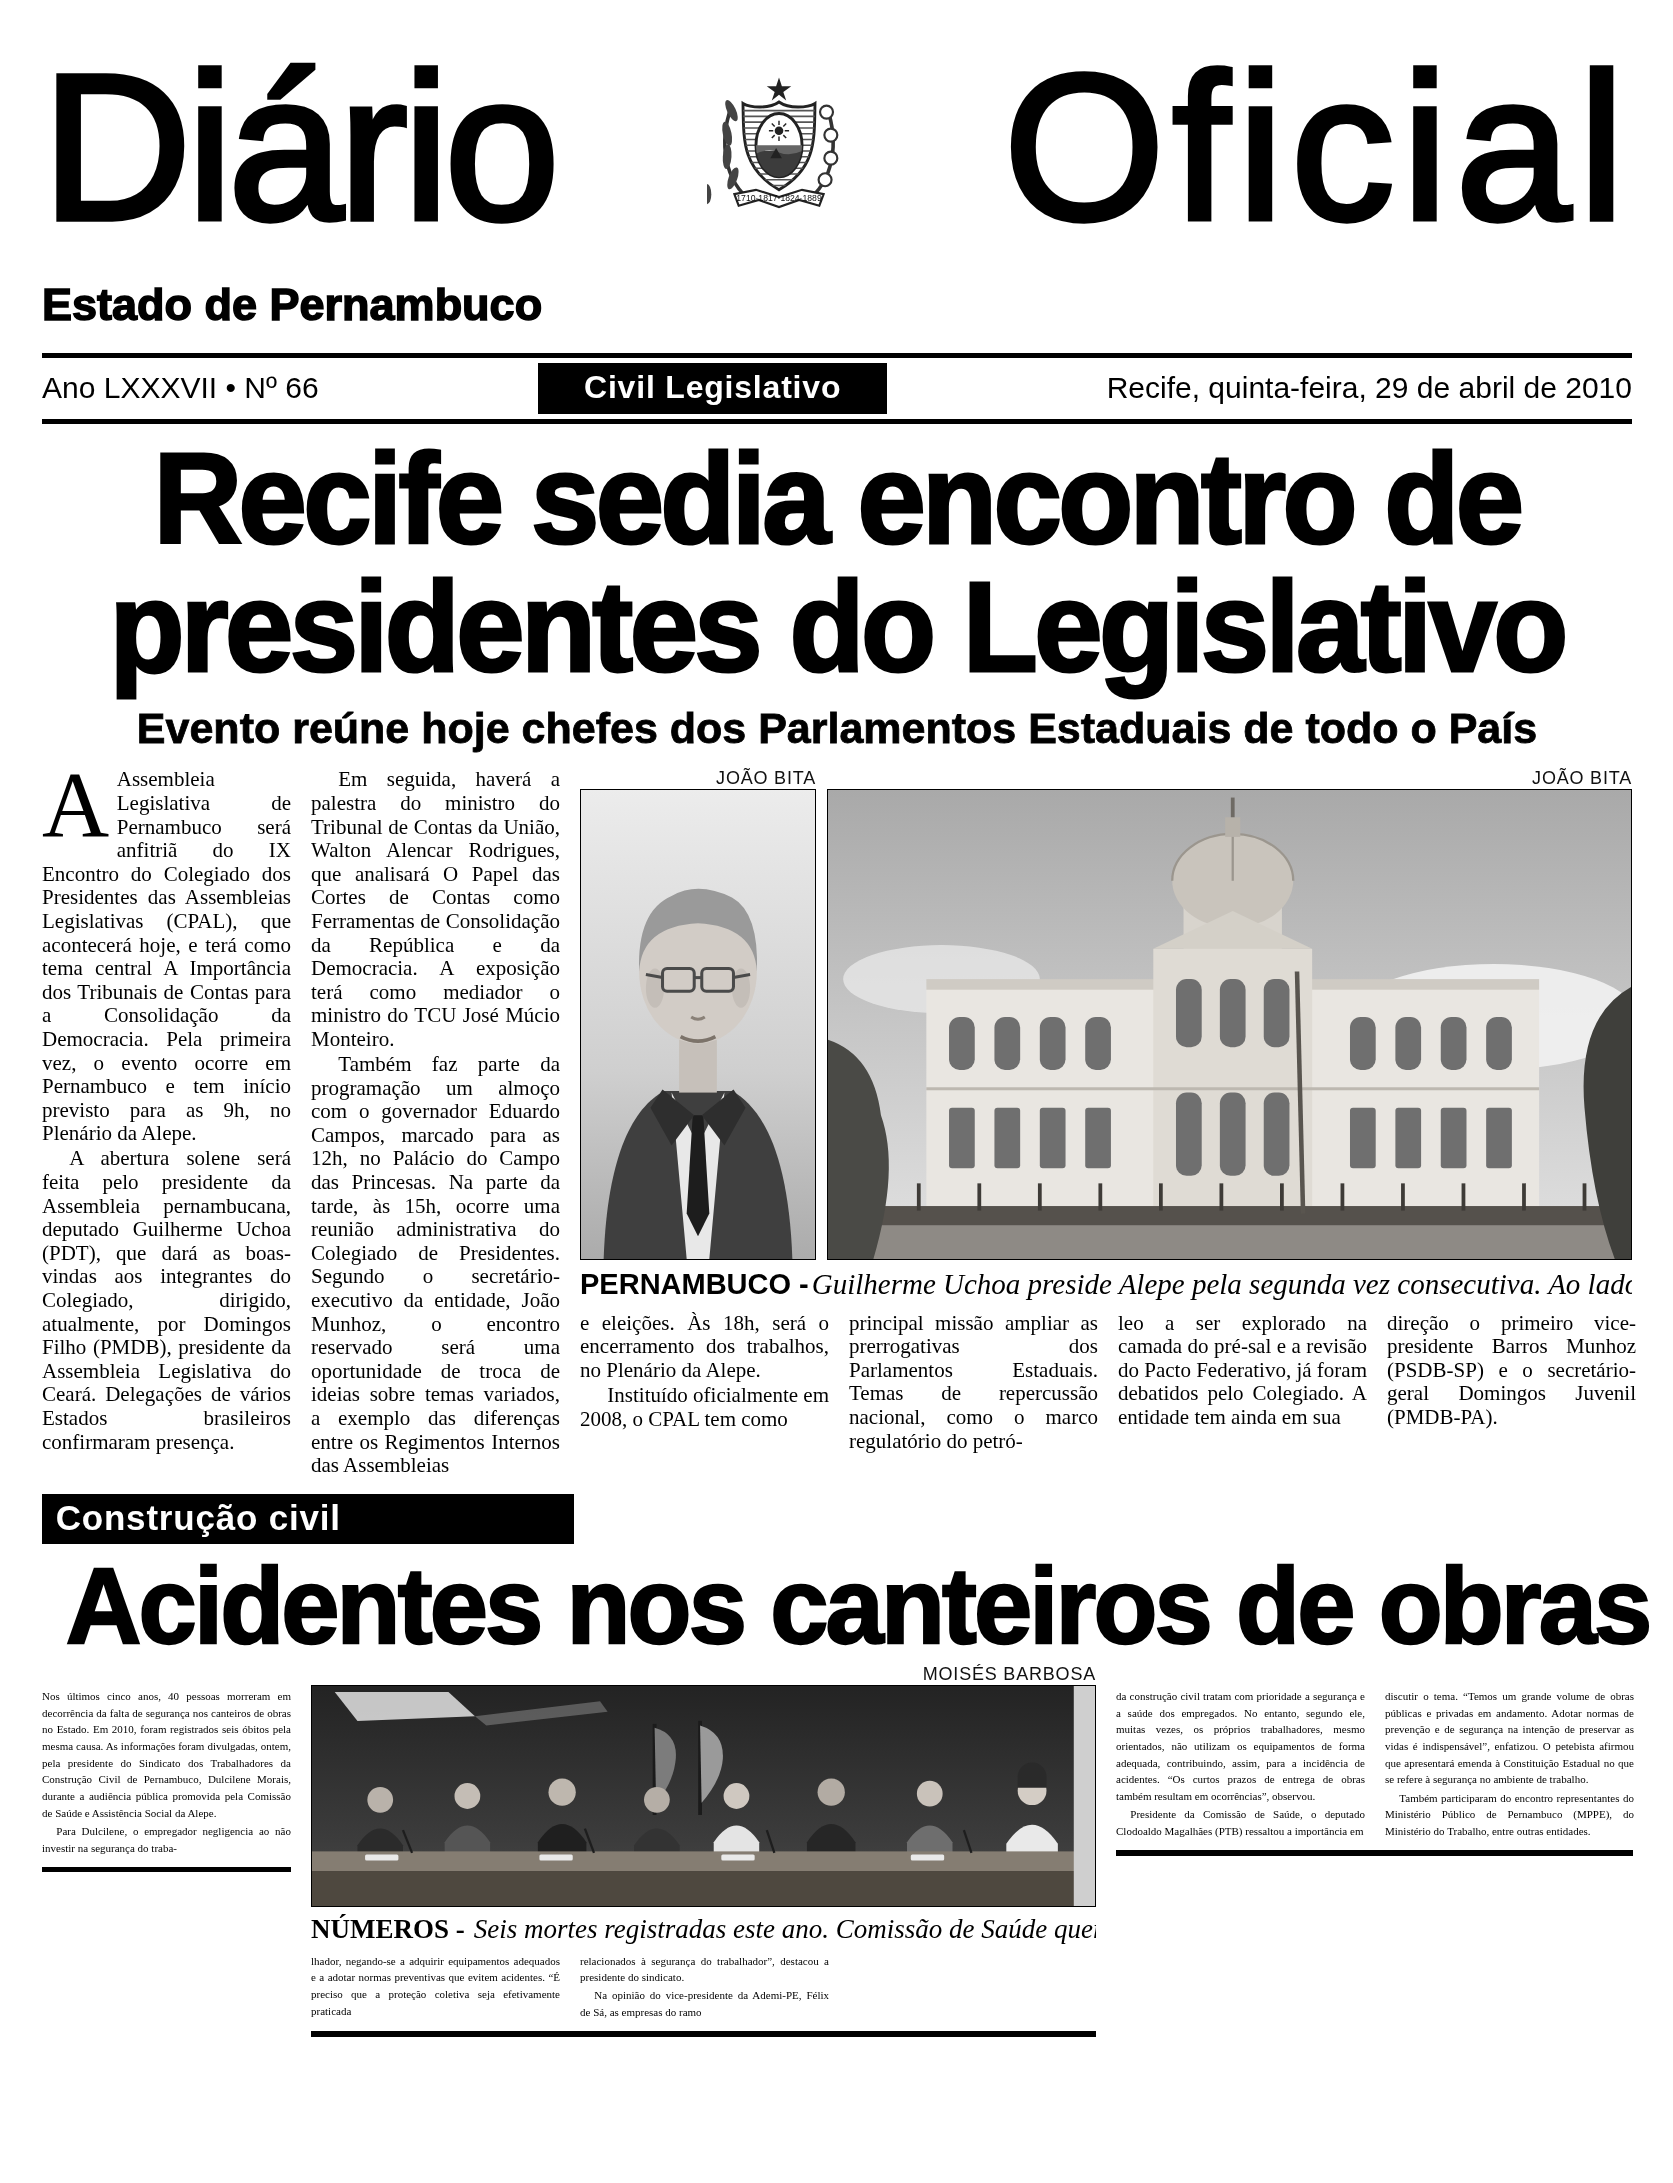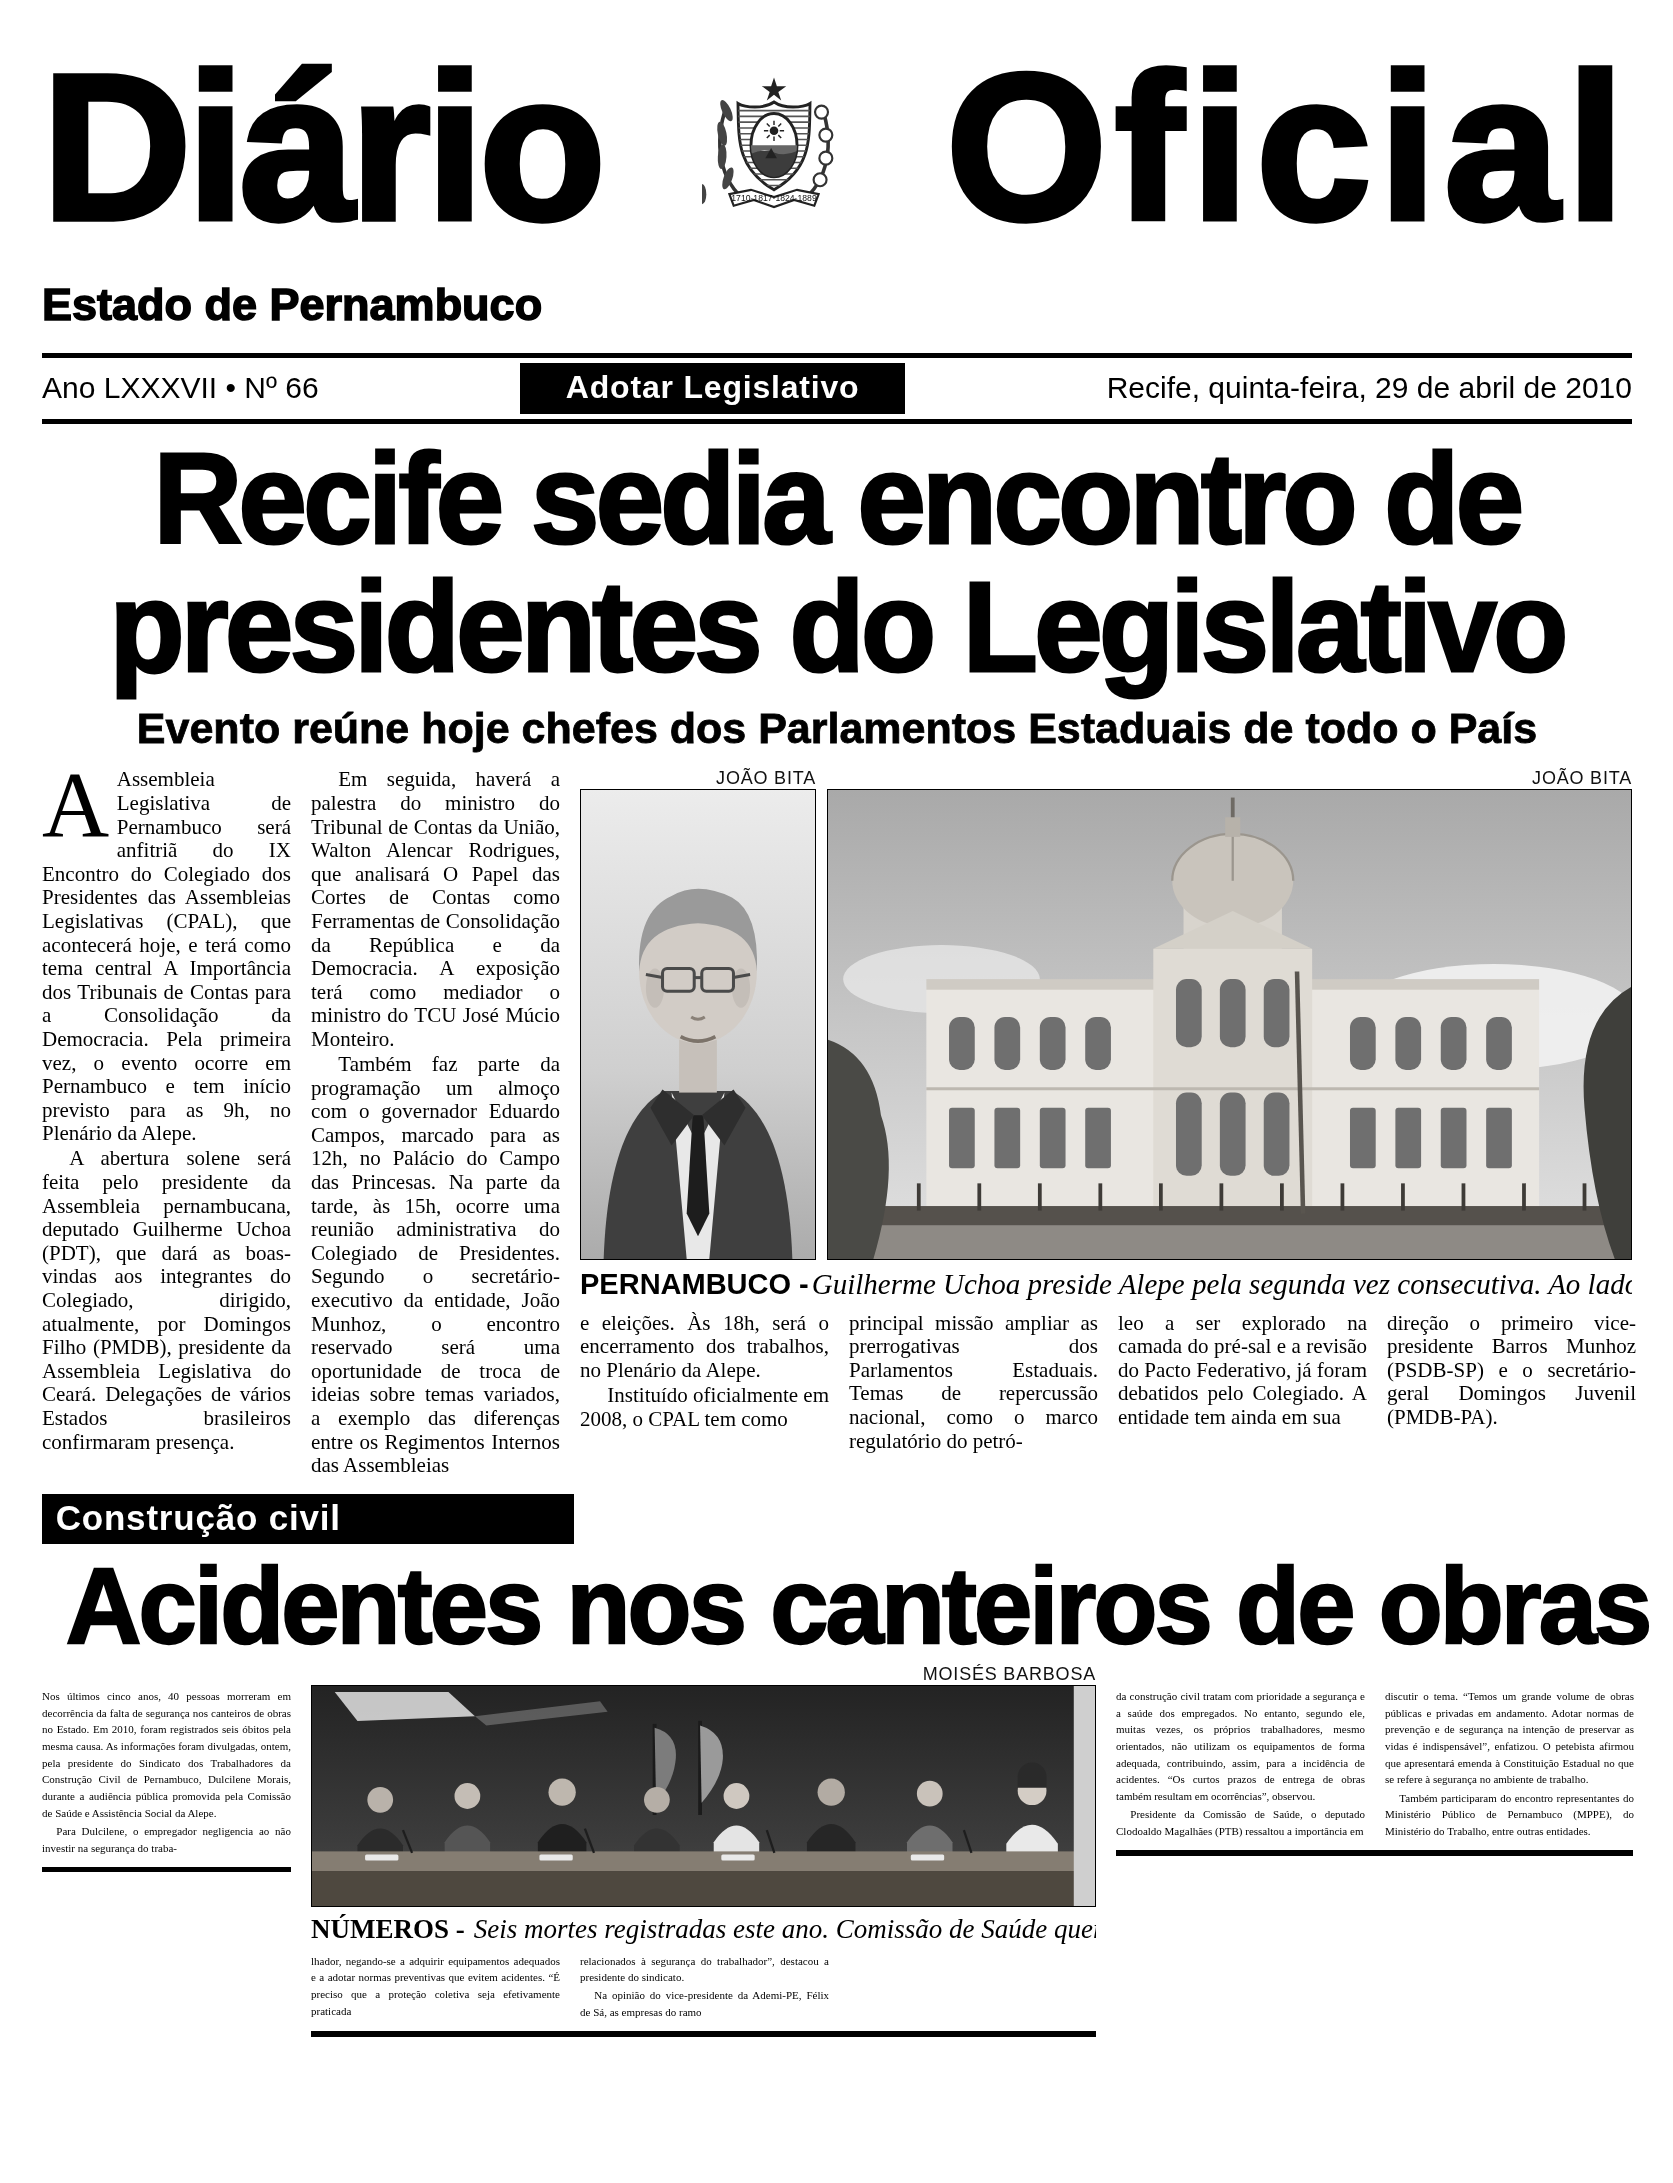--- a/index.html
+++ b/index.html
@@ -6,21 +6,21 @@
   html,body { background:#888; }
   body { width:1674px; }
   .page {
     width:1674px; height:2183px; background:#ffffff; color:#000;
     padding:23px 42px 0 42px; overflow:hidden; position:relative;
     font-family:"Liberation Serif", serif;
   }
   
   .masthead-row { display:flex; align-items:center; justify-content:space-between; height:251px; }
   .masthead-word {
-    font-family:"Liberation Sans", sans-serif; font-weight:bold;
+    font-family:"Liberation Sans", sans-serif; font-weight:normal;
     font-size:207px; line-height:0.95; letter-spacing:-4.6px;
     -webkit-text-stroke:5.3px #000; white-space:nowrap;
   }
   .masthead-word.right { letter-spacing:7.6px; }
   .crest { flex:none; margin:0 7.6px; }
   .masthead-sub {
     text-align:left; font-family:"Liberation Sans", sans-serif; font-weight:bold;
     font-size:45px; -webkit-text-stroke:1.5px #000; margin-top:4.6px; height:74px;
   }
   .rule { background:#000; height:5.3px; width:100%; }
@@ -166,21 +166,21 @@
       </svg>
     </div>
     <div class="masthead-word right">Oficial</div>
   </div>
   <div class="masthead-sub">Estado de Pernambuco</div>
 
   <div class="rule"></div>
 
   <div class="dateline">
     <div class="left">Ano LXXXVII • Nº 66</div>
-    <div class="badge">Adotar Legislativo</div>
+    <div class="badge">Civil Legislativo</div>
     <div class="right">Recife, quinta-feira, 29 de abril de 2010</div>
   </div>
 
   <div class="rule"></div>
 
   <div>
     <div class="headline1">
       <div>Recife sedia encontro de</div>
       <div>presidentes do Legislativo</div>
     </div>

